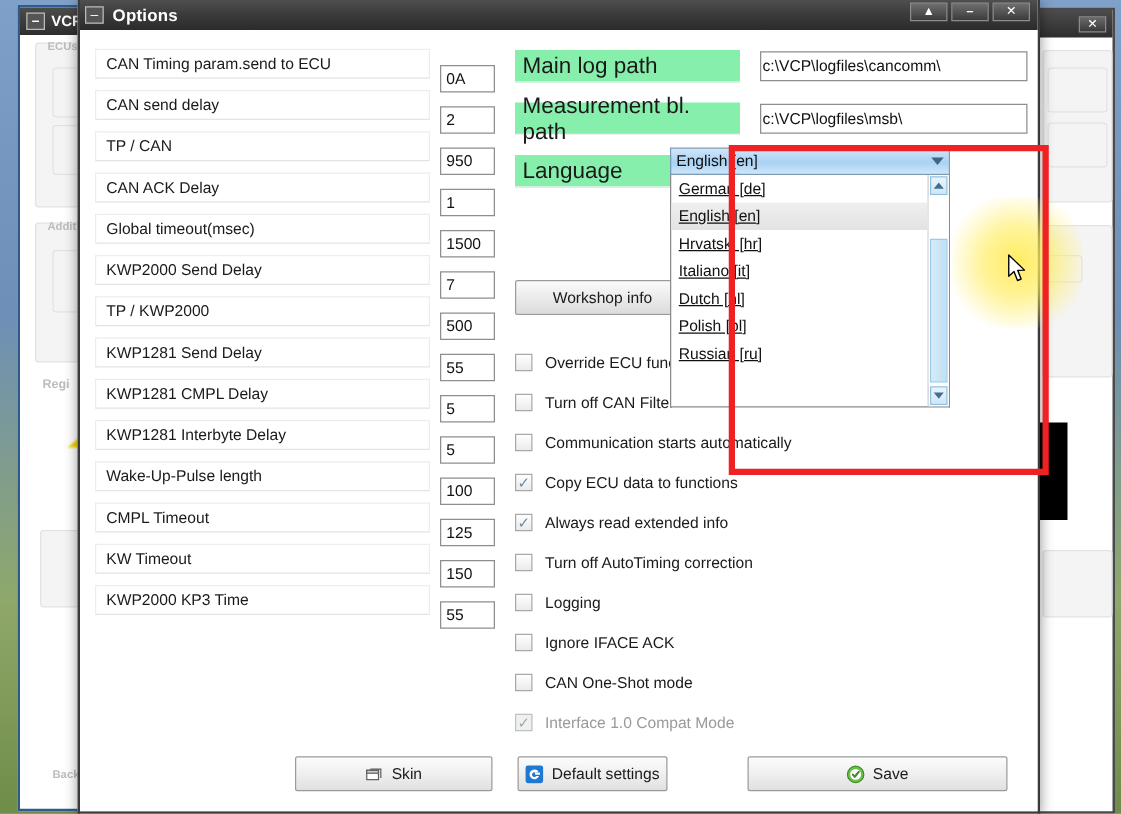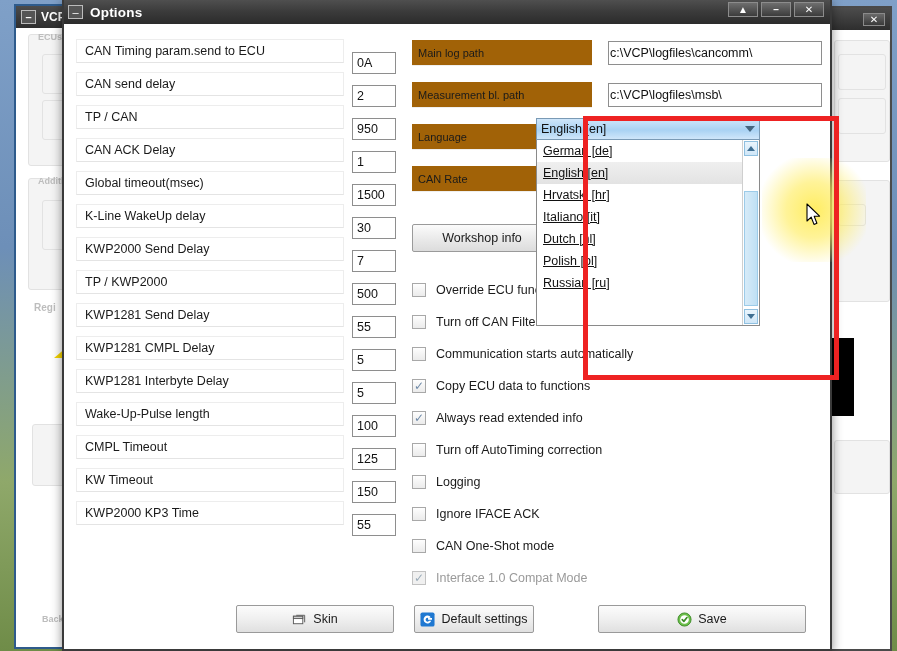--- a/index.html
+++ b/index.html
@@ -49,23 +49,23 @@
   .plabel{flex:1;height:24px;border:1px solid #ededed;border-bottom-color:#e4e4e4;
     background:#fff;display:flex;align-items:center;padding-left:8px;box-sizing:border-box;
     font-size:12.5px;color:#1a1a1a;white-space:nowrap;overflow:hidden;}
   .pfield{width:44px;height:22px;margin-left:8px;border:1px solid #8e8e8e;background:#fff;
     display:flex;align-items:center;padding-left:4px;box-sizing:border-box;
     font-size:12.5px;color:#111;margin-top:24px;}
 
   
   #right-col{position:absolute;left:348px;top:14px;width:410px;}
   .rrow{display:flex;align-items:center;height:30px;margin-bottom:12px;}
-  .rlabel{width:180px;height:26px;border:1px solid #efefef;background:#a16207;
+  .rlabel{width:180px;height:26px;border:1px solid #efefef;background:#86efac;
     display:flex;align-items:center;padding-left:6px;box-sizing:border-box;
-    font-size:11px;color:#1a1a1a;}
+    font-size:18px;color:#1a1a1a;}
   .rfield{flex:1;height:24px;border:1px solid #8e8e8e;background:#fff;display:flex;align-items:center;
     padding-left:1px;box-sizing:border-box;font-size:12.5px;color:#111;margin-left:16px;}
   .rfield.blank{border:none;}
   .rlabel.underline{border:none;border-bottom:1px solid #efefef;}
 
   #workshop-btn{position:absolute;left:348px;top:200px;width:140px;height:28px;
     background:linear-gradient(180deg,#fbfbfb,#ebebeb 50%,#dcdcdc);
     border:1px solid #9a9a9a;border-radius:2px;font-size:12.5px;color:#1a1a1a;
     display:flex;align-items:center;justify-content:center;box-sizing:border-box;cursor:default;}
 
@@ -196,24 +196,20 @@
       </div>
       <div class="prow">
         <div class="plabel">CAN ACK Delay</div>
         <div class="pfield">1</div>
       </div>
       <div class="prow">
         <div class="plabel">Global timeout(msec)</div>
         <div class="pfield">1500</div>
       </div>
       <div class="prow">
-        <div class="plabel">K-Line WakeUp delay</div>
-        <div class="pfield">30</div>
-      </div>
-      <div class="prow">
         <div class="plabel">KWP2000 Send Delay</div>
         <div class="pfield">7</div>
       </div>
       <div class="prow">
         <div class="plabel">TP / KWP2000</div>
         <div class="pfield">500</div>
       </div>
       <div class="prow">
         <div class="plabel">KWP1281 Send Delay</div>
         <div class="pfield">55</div>
@@ -251,21 +247,20 @@
       </div>
       <div class="rrow">
         <div class="rlabel underline">Measurement bl. path</div>
         <div class="rfield">c:\VCP\logfiles\msb\</div>
       </div>
       <div class="rrow">
         <div class="rlabel underline">Language</div>
         <div class="rfield blank"></div>
       </div>
       <div class="rrow">
-        <div class="rlabel underline">CAN Rate</div>
         <div class="rfield blank"></div>
       </div>
     </div>
 
     <div id="workshop-btn">Workshop info</div>
 
     <div id="checks">
       <div class="crow">
         <span class="cbox"></span>
         <span>Override ECU functions</span>

